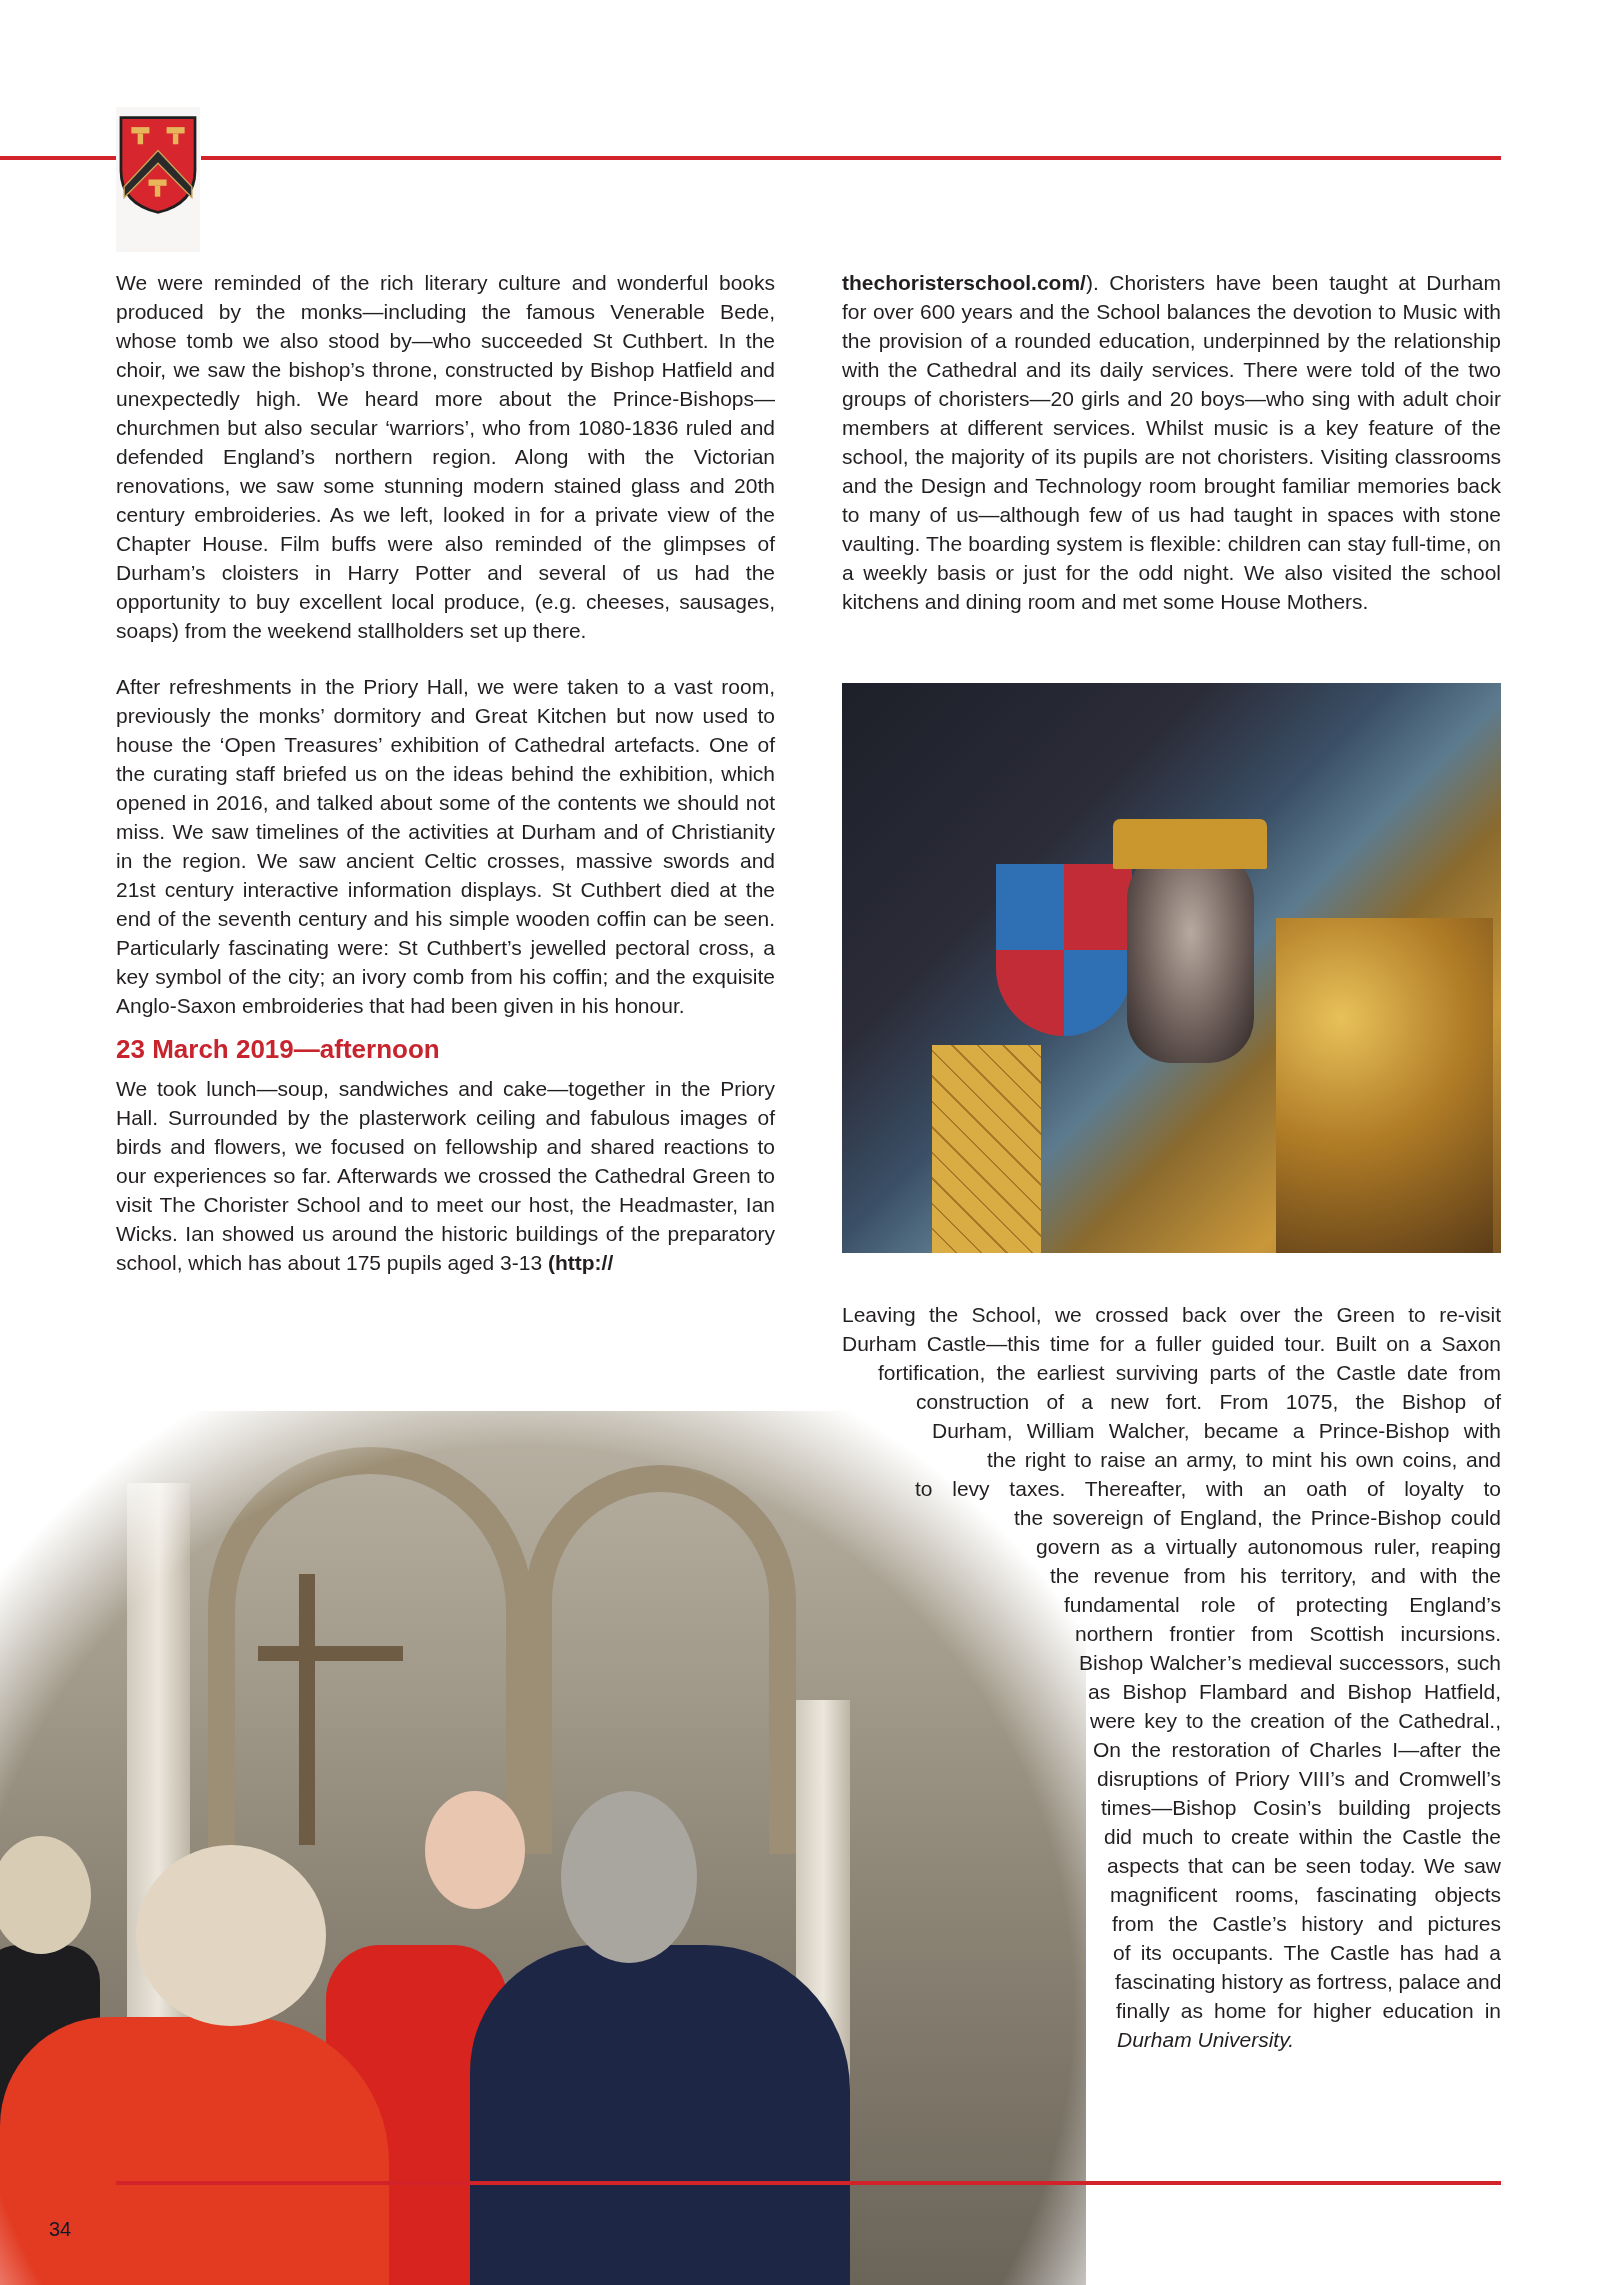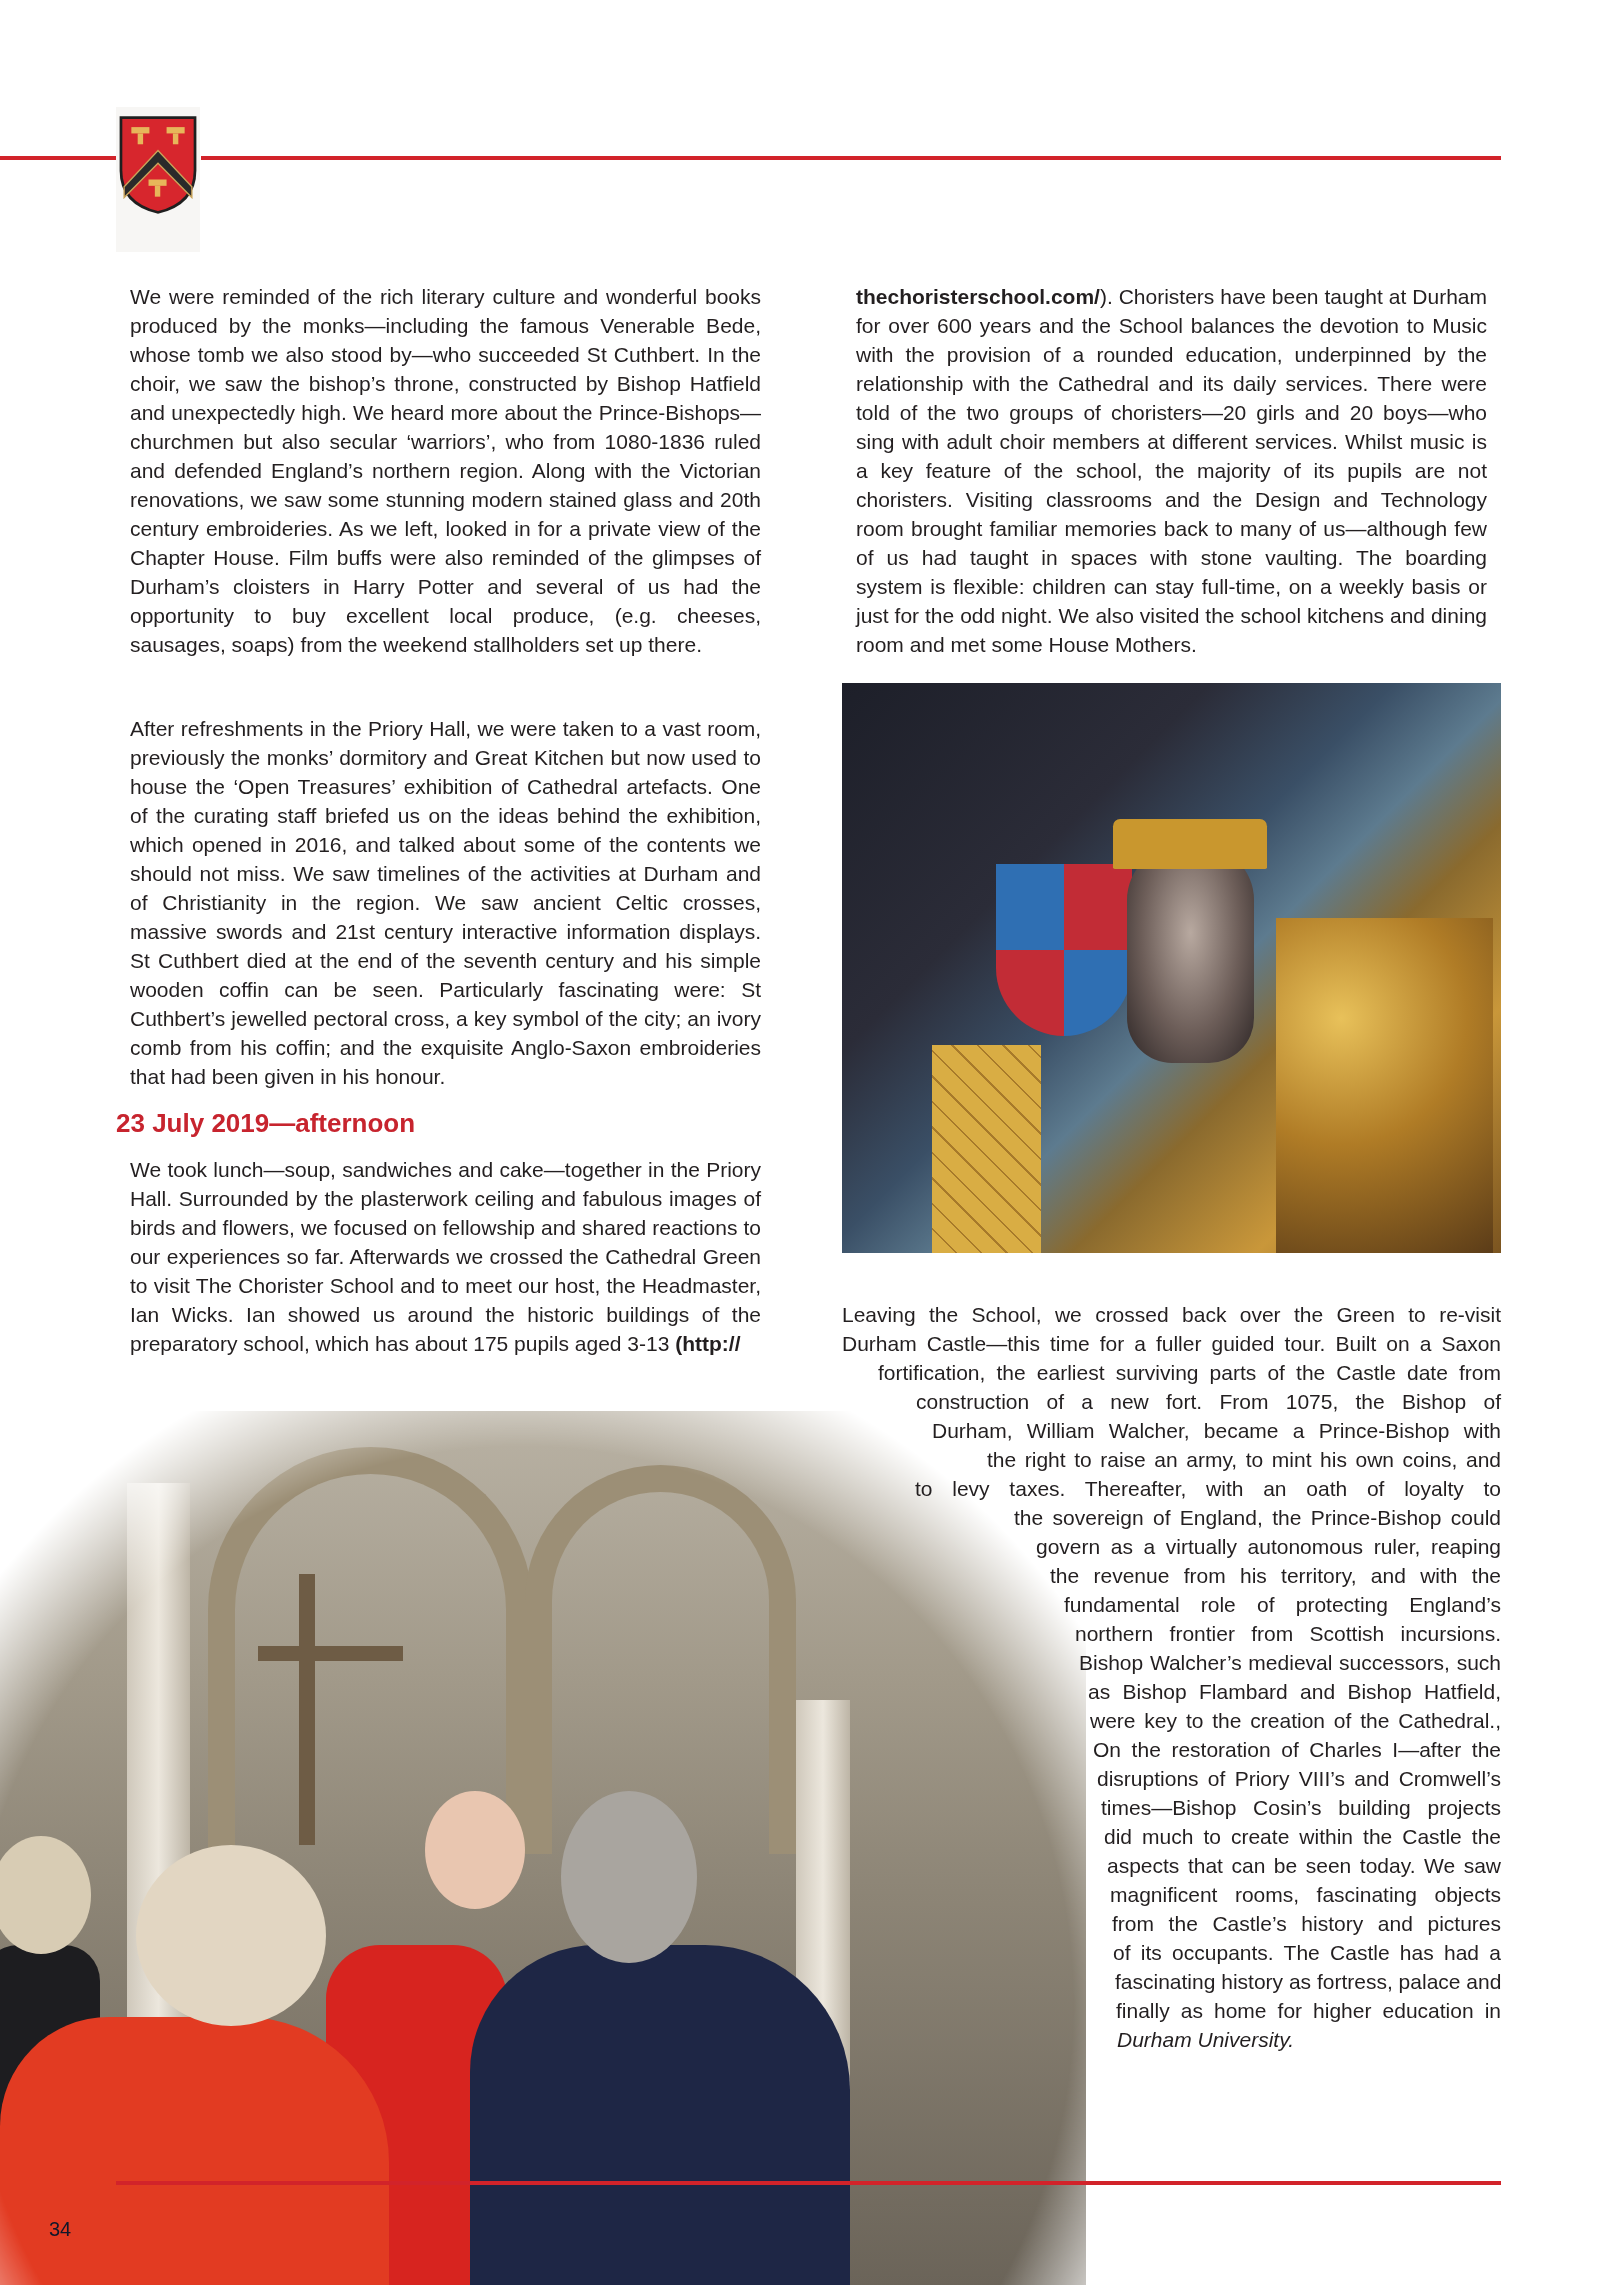--- a/index.html
+++ b/index.html
@@ -8,21 +8,21 @@
 
   .rule { position: absolute; height: 3.6px; background: #d2232a; }
   .rule-top-left { left: 0; top: 156px; width: 116px; }
   .rule-top-right { left: 201px; top: 156px; width: 1300px; }
   .rule-bottom { left: 116px; top: 2181px; width: 1385px; z-index: 3; }
 
   .crest-wrap { position: absolute; left: 116px; top: 107px; width: 84px; height: 145px; background: #f7f6f4; }
   .crest-wrap svg { display: block; width: 84px; height: 145px; }
 
   .col { position: absolute; font-size: 21px; line-height: 29px; text-align: justify; }
-  .col p { margin: 14px; }
+  .col p { margin: 0; }
   .col-left { left: 116px; top: 268px; width: 659px; }
   .col-right { left: 842px; top: 268px; width: 659px; }
 
   .gap { height: 27px; }
   .subhead { color: #c7242e; font-size: 26px; line-height: 36px; margin: 11px 0 7.2px 0; text-align: left; }
   .url-bold { font-weight: bold; }
 
   .photo-king { position: absolute; left: 842px; top: 683px; width: 659px; height: 570px; overflow: hidden;
     background: linear-gradient(135deg, #1d1f29 0%, #2b2c38 30%, #3a4f66 45%, #5d7b8f 55%, #8a6a2e 65%, #c9973a 80%, #7a5420 100%); }
   .photo-king .shield { position: absolute; left: 154px; top: 181px; width: 136px; height: 172px; border-radius: 0 0 68px 68px;
@@ -85,21 +85,21 @@
       <rect x="36" y="80" width="20" height="7"></rect>
         <rect x="43" y="87" width="6" height="12"></rect>
     </g>
   </svg>
 </div>
 
 <div class="col col-left">
   <p>We were reminded of the rich literary culture and wonderful books produced by the monks—including the famous Venerable Bede, whose tomb we also stood by—who succeeded St Cuthbert. In the choir, we saw the bishop’s throne, constructed by Bishop Hatfield and unexpectedly high. We heard more about the Prince-Bishops—churchmen but also secular ‘warriors’, who from 1080-1836 ruled and defended England’s northern region. Along with the Victorian renovations, we saw some stunning modern stained glass and 20th century embroideries. As we left, looked in for a private view of the Chapter House. Film buffs were also reminded of the glimpses of Durham’s cloisters in Harry Potter and several of us had the opportunity to buy excellent local produce, (e.g. cheeses, sausages, soaps) from the weekend stallholders set up there.</p>
   <div class="gap"></div>
   <p>After refreshments in the Priory Hall, we were taken to a vast room, previously the monks’ dormitory and Great Kitchen but now used to house the ‘Open Treasures’ exhibition of Cathedral artefacts. One of the curating staff briefed us on the ideas behind the exhibition, which opened in 2016, and talked about some of the contents we should not miss. We saw timelines of the activities at Durham and of Christianity in the region. We saw ancient Celtic crosses, massive swords and 21st century interactive information displays. St Cuthbert died at the end of the seventh century and his simple wooden coffin can be seen. Particularly fascinating were: St Cuthbert’s jewelled pectoral cross, a key symbol of the city; an ivory comb from his coffin; and the exquisite Anglo-Saxon embroideries that had been given in his honour.</p>
-  <h2 class="subhead">23 July 2019—afternoon</h2>
+  <h2 class="subhead">23 March 2019—afternoon</h2>
   <p><span>We took lunch—soup, sandwiches and cake—together in the Priory Hall. Surrounded by the plasterwork ceiling and fabulous images of birds and flowers, we focused on fellowship and shared reactions to our experiences so far. Afterwards we crossed the Cathedral Green to visit The Chorister School and to meet our host, the Headmaster, Ian Wicks. Ian showed us around the historic buildings of the preparatory school, which has about 175 pupils aged 3-13 </span><span class="url-bold">(http://</span></p>
 </div>
 
 <div class="col col-right">
   <p><span class="url-bold">thechoristerschool.com/</span><span>). Choristers have been taught at Durham for over 600 years and the School balances the devotion to Music with the provision of a rounded education, underpinned by the relationship with the Cathedral and its daily services. There were told of the two groups of choristers—20 girls and 20 boys—who sing with adult choir members at different services. Whilst music is a key feature of the school, the majority of its pupils are not choristers. Visiting classrooms and the Design and Technology room brought familiar memories back to many of us—although few of us had taught in spaces with stone vaulting. The boarding system is flexible: children can stay full-time, on a weekly basis or just for the odd night. We also visited the school kitchens and dining room and met some House Mothers.</span></p>
 </div>
 
 <div class="photo-king" title="Carved crowned head with royal arms shield">
   <div class="gold-panel"></div>
   <div class="shield"></div>

